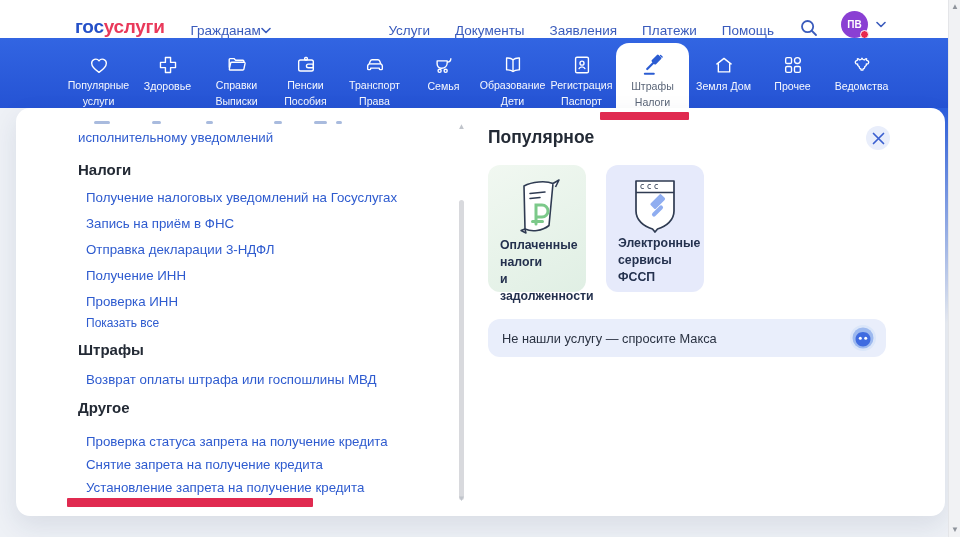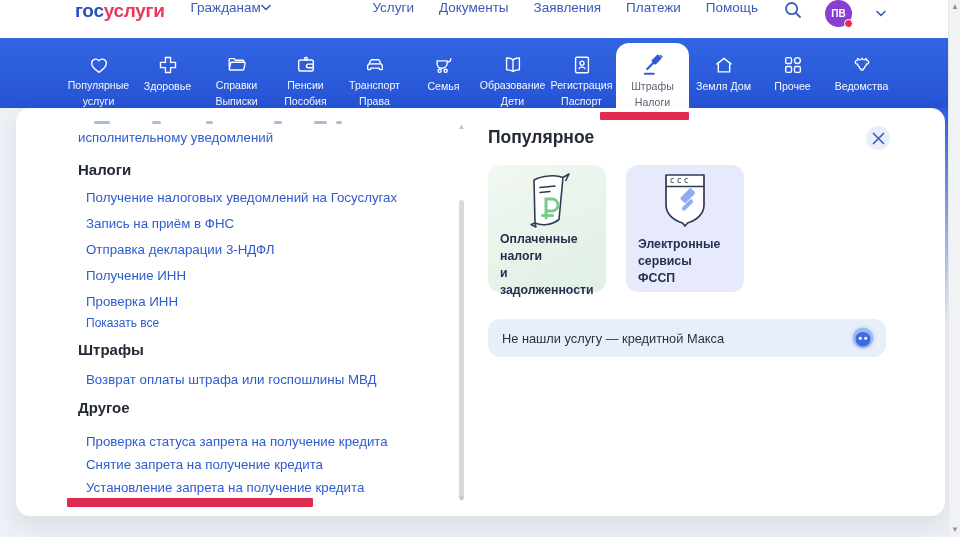--- a/index.html
+++ b/index.html
@@ -2,29 +2,29 @@
 <html><head>
 <meta charset="utf-8">
 <style>
   * { margin:0; padding:0; box-sizing:border-box; }
   html,body { width:960px; height:537px; overflow:hidden;
     font-family:"Liberation Sans","DejaVu Sans",sans-serif; background:#fff; }
   .page { position:relative; width:960px; height:537px; }
 
   
   .topbar { position:absolute; left:0; top:0; width:948px; height:38px; background:#fff;
-    display:flex; align-items:flex-start; }
+    display:flex; align-items:flex-end; }
   .logo { margin-left:75px; font-size:19px; font-weight:800; letter-spacing:-.3px; cursor:pointer; }
   .logo .p1 { color:#2450c8; } .logo .p2 { color:#e9395a; }
   .audience { margin-left:26px; display:flex; align-items:center; color:#3a5bbc;
     font-size:13.5px; cursor:pointer; }
   .top-nav { margin-left:auto; display:flex; align-items:center; gap:25px; font-size:13.5px; }
   .top-nav a { color:#3a5bbc; text-decoration:none; cursor:pointer; }
   .search-btn { margin-left:25px; cursor:pointer; display:flex; }
-  .avatar-wrap { margin-left:22px; margin-right:62px; display:flex; align-items:center; gap:24px; cursor:pointer; }
+  .avatar-wrap { margin-left:22px; margin-right:62px; display:flex; align-items:center; gap:8px; cursor:pointer; }
   .avatar { position:relative; width:27px; height:27px; border-radius:50%; background:#8a3fd3;
     color:#fff; font-size:10px; font-weight:700; display:flex; align-items:center; justify-content:center; }
   .avatar .dot { position:absolute; right:-1px; bottom:-1px; width:9px; height:9px; border-radius:50%;
     background:#e8284f; border:1.5px solid #fff; }
 
   
   .bluebar { position:absolute; left:0; top:38px; width:948px; height:70px;
     background:linear-gradient(#3265e2,#2553d4); }
   .cat-row { position:absolute; left:64px; top:0; display:flex; align-items:flex-start; }
   .cat { width:69px; height:70px; padding-top:15px; display:flex; flex-direction:column;
@@ -58,21 +58,21 @@
     border-radius:3px; background:#d8d9dd; cursor:pointer; }
   .mini-arrow { position:absolute; left:441px; width:9px; height:9px; color:#c0c4cb; font-size:8px;
     line-height:9px; text-align:center; }
 
   
   .right-col { position:absolute; left:472px; top:0; width:400px; }
   .pop-title { position:absolute; left:0; top:19px; font-size:17.5px; font-weight:700; color:#232a35; }
   .close-btn { position:absolute; left:378px; top:18px; width:24px; height:24px; border-radius:50%;
     background:#e9eefb; display:flex; align-items:center; justify-content:center; cursor:pointer; }
   .cards { position:absolute; left:0; top:57px; display:flex; gap:20px; }
-  .card { width:118px; height:127px; border-radius:12px; padding:5px 12px; display:flex;
+  .card { width:98px; height:127px; border-radius:12px; padding:11px 12px; display:flex;
     flex-direction:column; cursor:pointer; }
   .card.green { background:linear-gradient(150deg,#f1f8f1 0%,#e0efe4 100%); }
   .card.lav { background:#e6eafb; }
   .card .cicon { margin:1px auto 0; }
   .card .ctxt { margin-top:auto; font-size:12.3px; font-weight:600; color:#24314e; line-height:17px; }
   .banner { position:absolute; left:0; top:211px; width:398px; height:38px; border-radius:12px;
     background:#e9eefb; display:flex; align-items:center; padding:0 10px 0 14px; cursor:pointer; }
   .banner .btxt { font-size:12.8px; color:#2a3242; }
   .banner .robot { margin-left:auto; }
 
@@ -366,21 +366,21 @@
             </svg>
           </span>
           <div class="ctxt">
             <div>Электронные</div>
             <div>сервисы ФССП</div>
           </div>
         </div>
       </div>
 
       <div class="banner">
-        <span class="btxt">Не нашли услугу — кредитной Макса</span>
+        <span class="btxt">Не нашли услугу — спросите Макса</span>
         <span class="robot">
           <svg width="26" height="26" viewBox="0 0 26 26">
             <circle cx="13" cy="13" r="13" fill="#dbe6f9"></circle>
             <circle cx="13" cy="13" r="10.5" fill="#9db9ef"></circle>
             <path d="M5.5 14c0-4.2 3.3-7 7.5-7s7.5 2.8 7.5 7-3.3 7.5-7.5 7.5S5.5 18.2 5.5 14z" fill="#3f6be0"></path>
             <circle cx="10.3" cy="13.2" r="1.5" fill="#fff"></circle>
               <circle cx="15.7" cy="13.2" r="1.5" fill="#fff"></circle>
           </svg>
         </span>
       </div>

